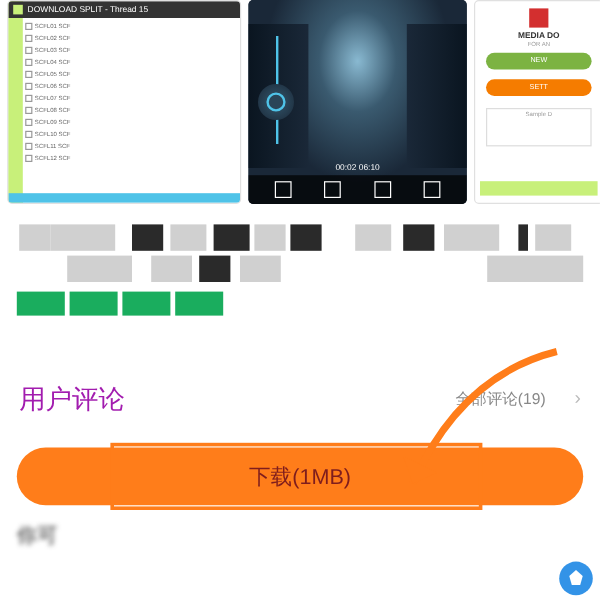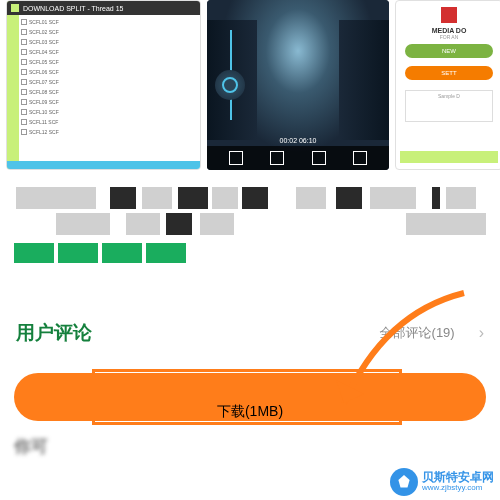--- a/index.html
+++ b/index.html
@@ -43,26 +43,26 @@
     .censored { margin: 14px 6px 0; height: 46px; position: relative; }
     .cblock { position: absolute; background: #2a2a2a; }
     .cblock.light { background: #d0d0d0; }
     
     .progress { margin: 10px 14px 0; height: 20px; display: flex; gap: 4px; }
     .pblock { background: #1aad5e; }
     
     .spacer { height: 48px; }
     
     .reviews { display: flex; align-items: center; justify-content: space-between; padding: 0 16px; height: 44px; }
-    .reviews-title { font-size: 19px; font-weight: bold; color: #15803d; }
+    .reviews-title { font-size: 22px; font-weight: normal; color: #a21caf; }
     .reviews-link { display: flex; align-items: center; font-size: 13px; color: #888; gap: 20px; }
     .reviews-chevron { margin-left: 4px; color: #bbb; font-size: 16px; }
     
     .download-area { position: relative; margin: 18px 14px 0; }
-    .download-btn { width: 100%; height: 48px; background: #ff7d1a; border-radius: 24px; display: flex; align-items: flex-end; justify-content: center; color: #000000; font-size: 14px; border: none; }
+    .download-btn { width: 100%; height: 48px; background: #ff7d1a; border-radius: 24px; display: flex; align-items: center; justify-content: center; color: #7f1d1d; font-size: 18px; border: none; }
     .annotation-box { position: absolute; top: -4px; left: 78px; width: 310px; height: 56px; border: 3px solid #ff7d1a; pointer-events: none; }
     
     .bottom-text { margin: 14px 14px 0; font-size: 17px; color: #222; filter: blur(2px); }
     
     .arrow { position: absolute; top: 288px; left: 334px; width: 140px; height: 140px; pointer-events: none; }
     .arrow svg { width: 100%; height: 100%; }
     
     .watermark { position: absolute; bottom: 4px; right: 6px; display: flex; align-items: center; gap: 4px; opacity: 0.9; }
     .watermark-icon { width: 28px; height: 28px; border-radius: 50%; background: #1e88e5; display: flex; align-items: center; justify-content: center; }
     .watermark-icon::after { content: ''; width: 14px; height: 14px; background: #fff; clip-path: polygon(50% 0, 90% 35%, 75% 90%, 25% 90%, 10% 35%); }
@@ -209,17 +209,13 @@
 
 <div class="arrow">
   <svg viewBox="0 0 140 140">
     <path d="M 130 5 Q 50 25 10 115" stroke="#ff7d1a" stroke-width="6" fill="none"></path>
     <path d="M 10 115 L 2 92 L 30 106 Z" fill="#ff7d1a"></path>
   </svg>
 </div>
 
 <div class="watermark">
   <div class="watermark-icon"></div>
-  <div class="watermark-text">
-    <span class="watermark-cn">贝斯特安卓网</span>
-    <span class="watermark-url">www.zjbstyy.com</span>
-  </div>
 </div>
 
 </body></html>

